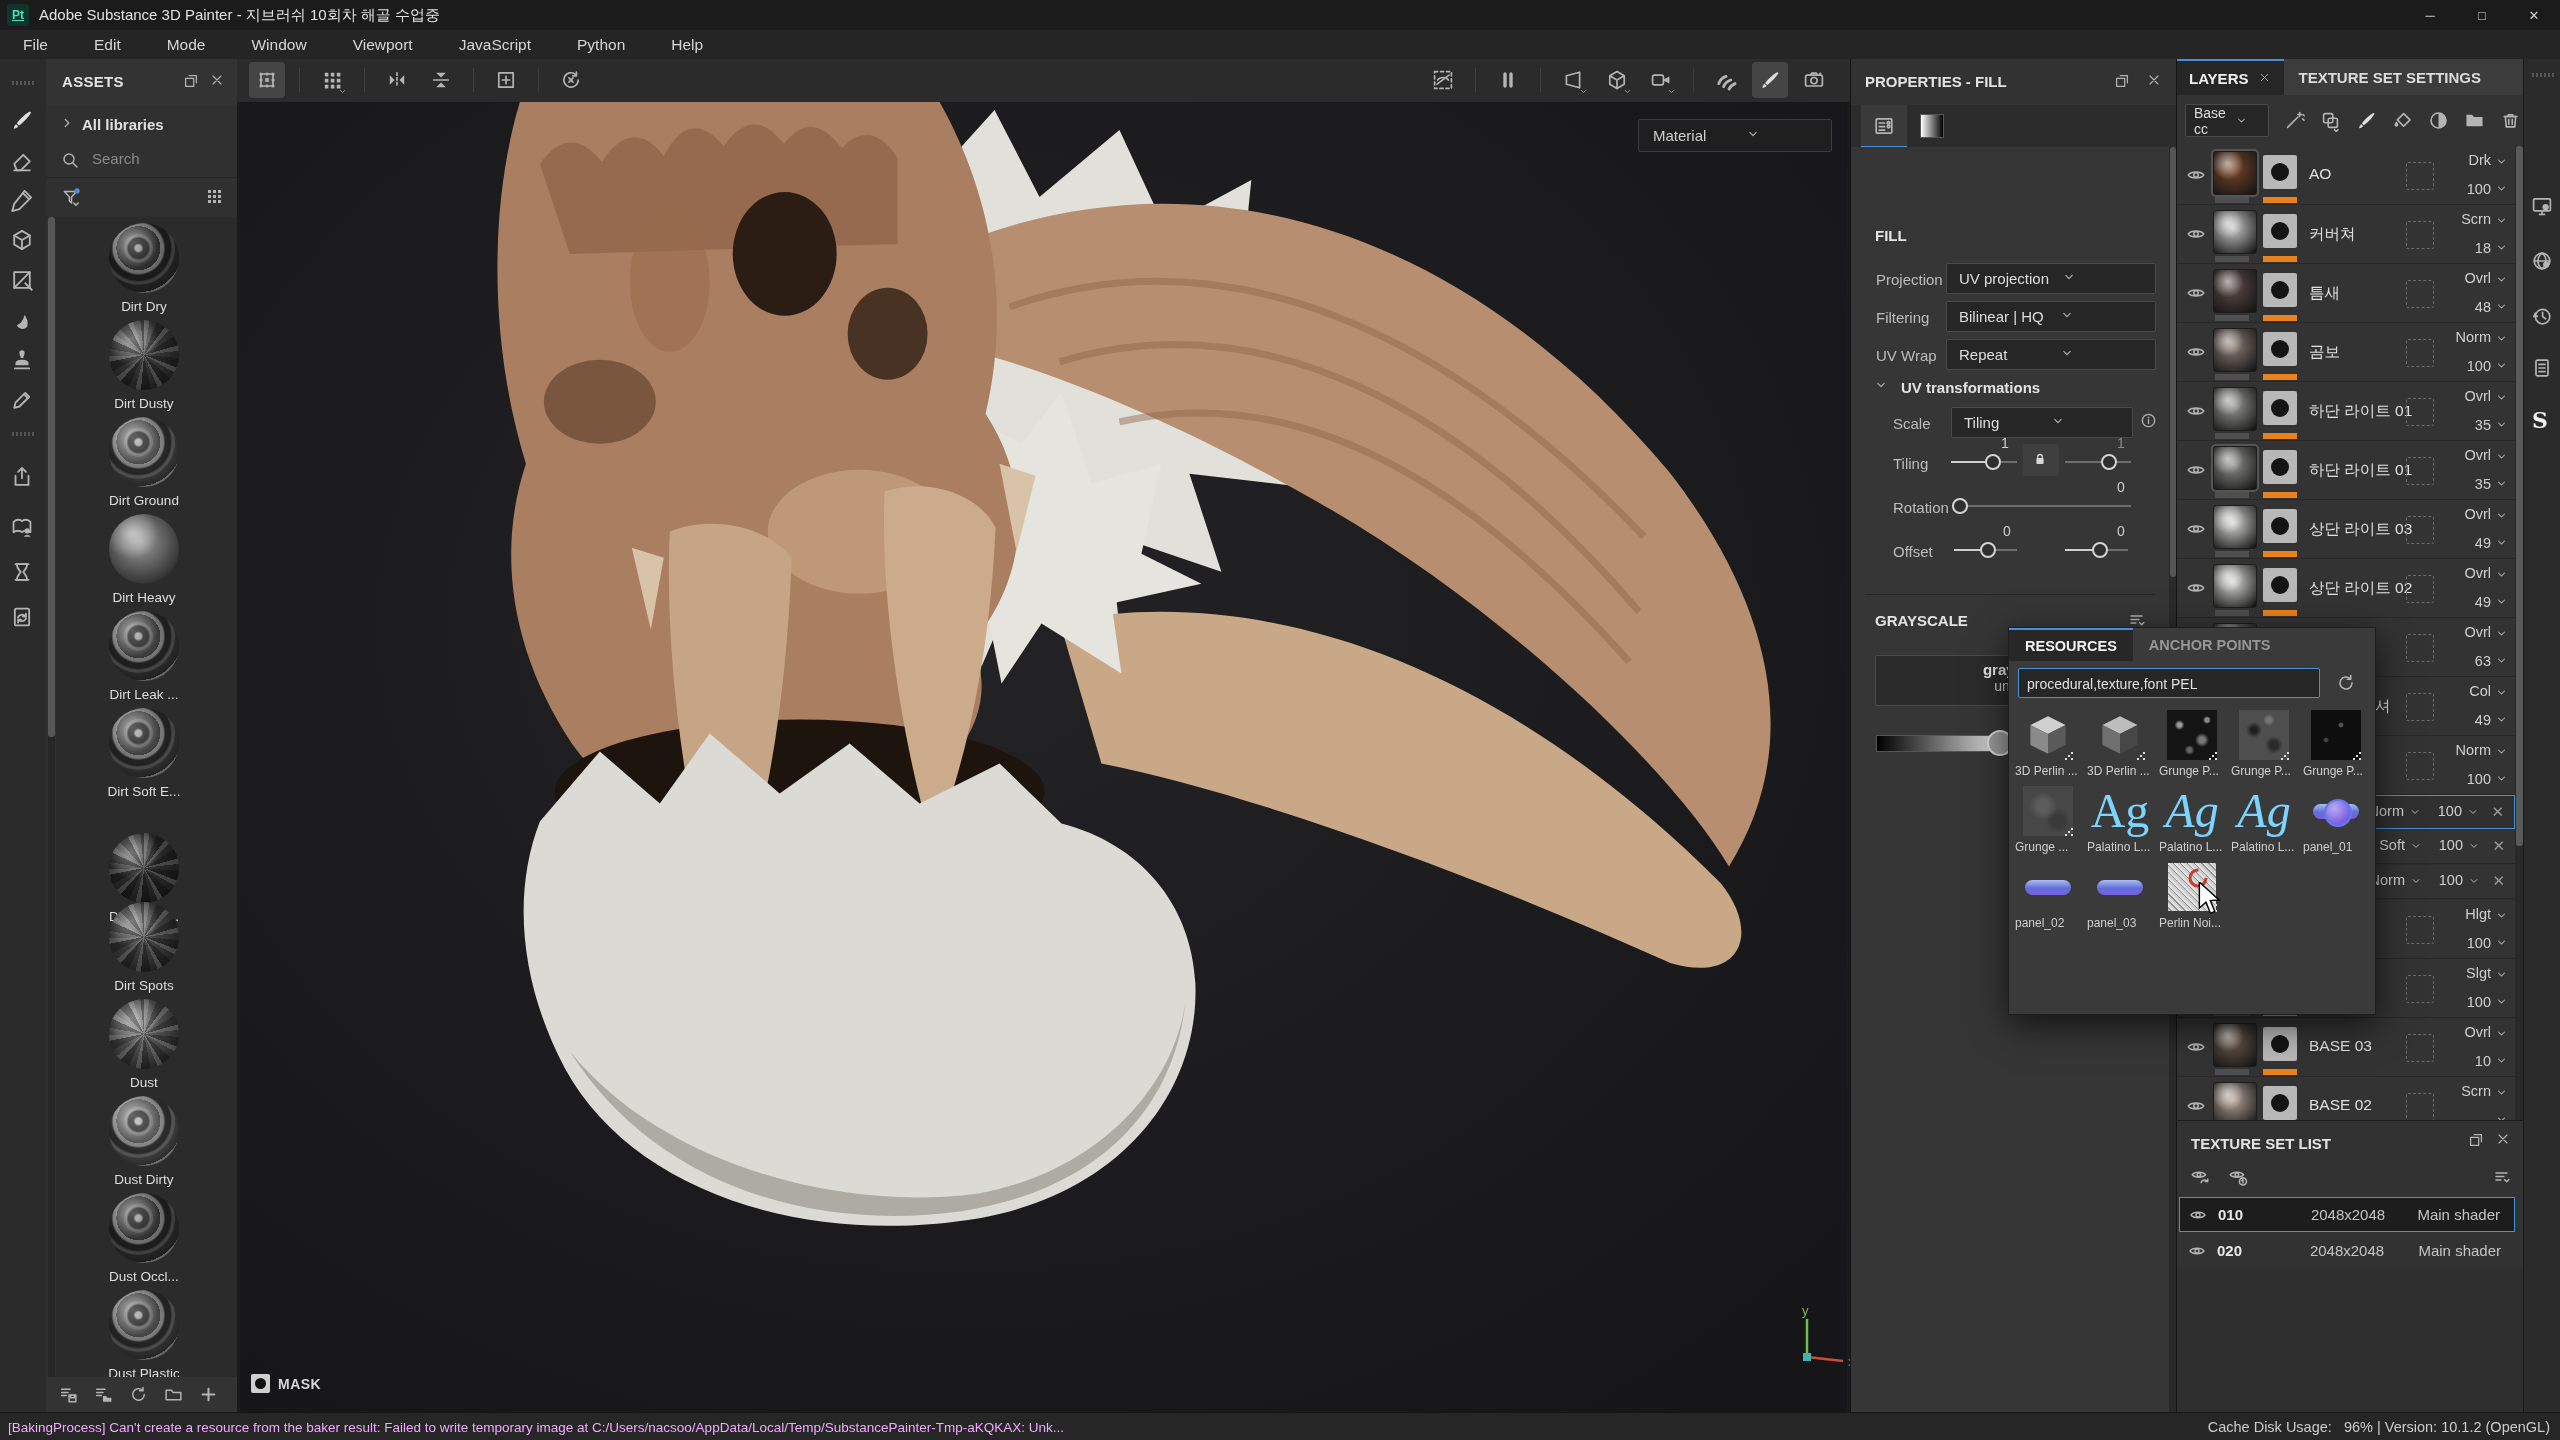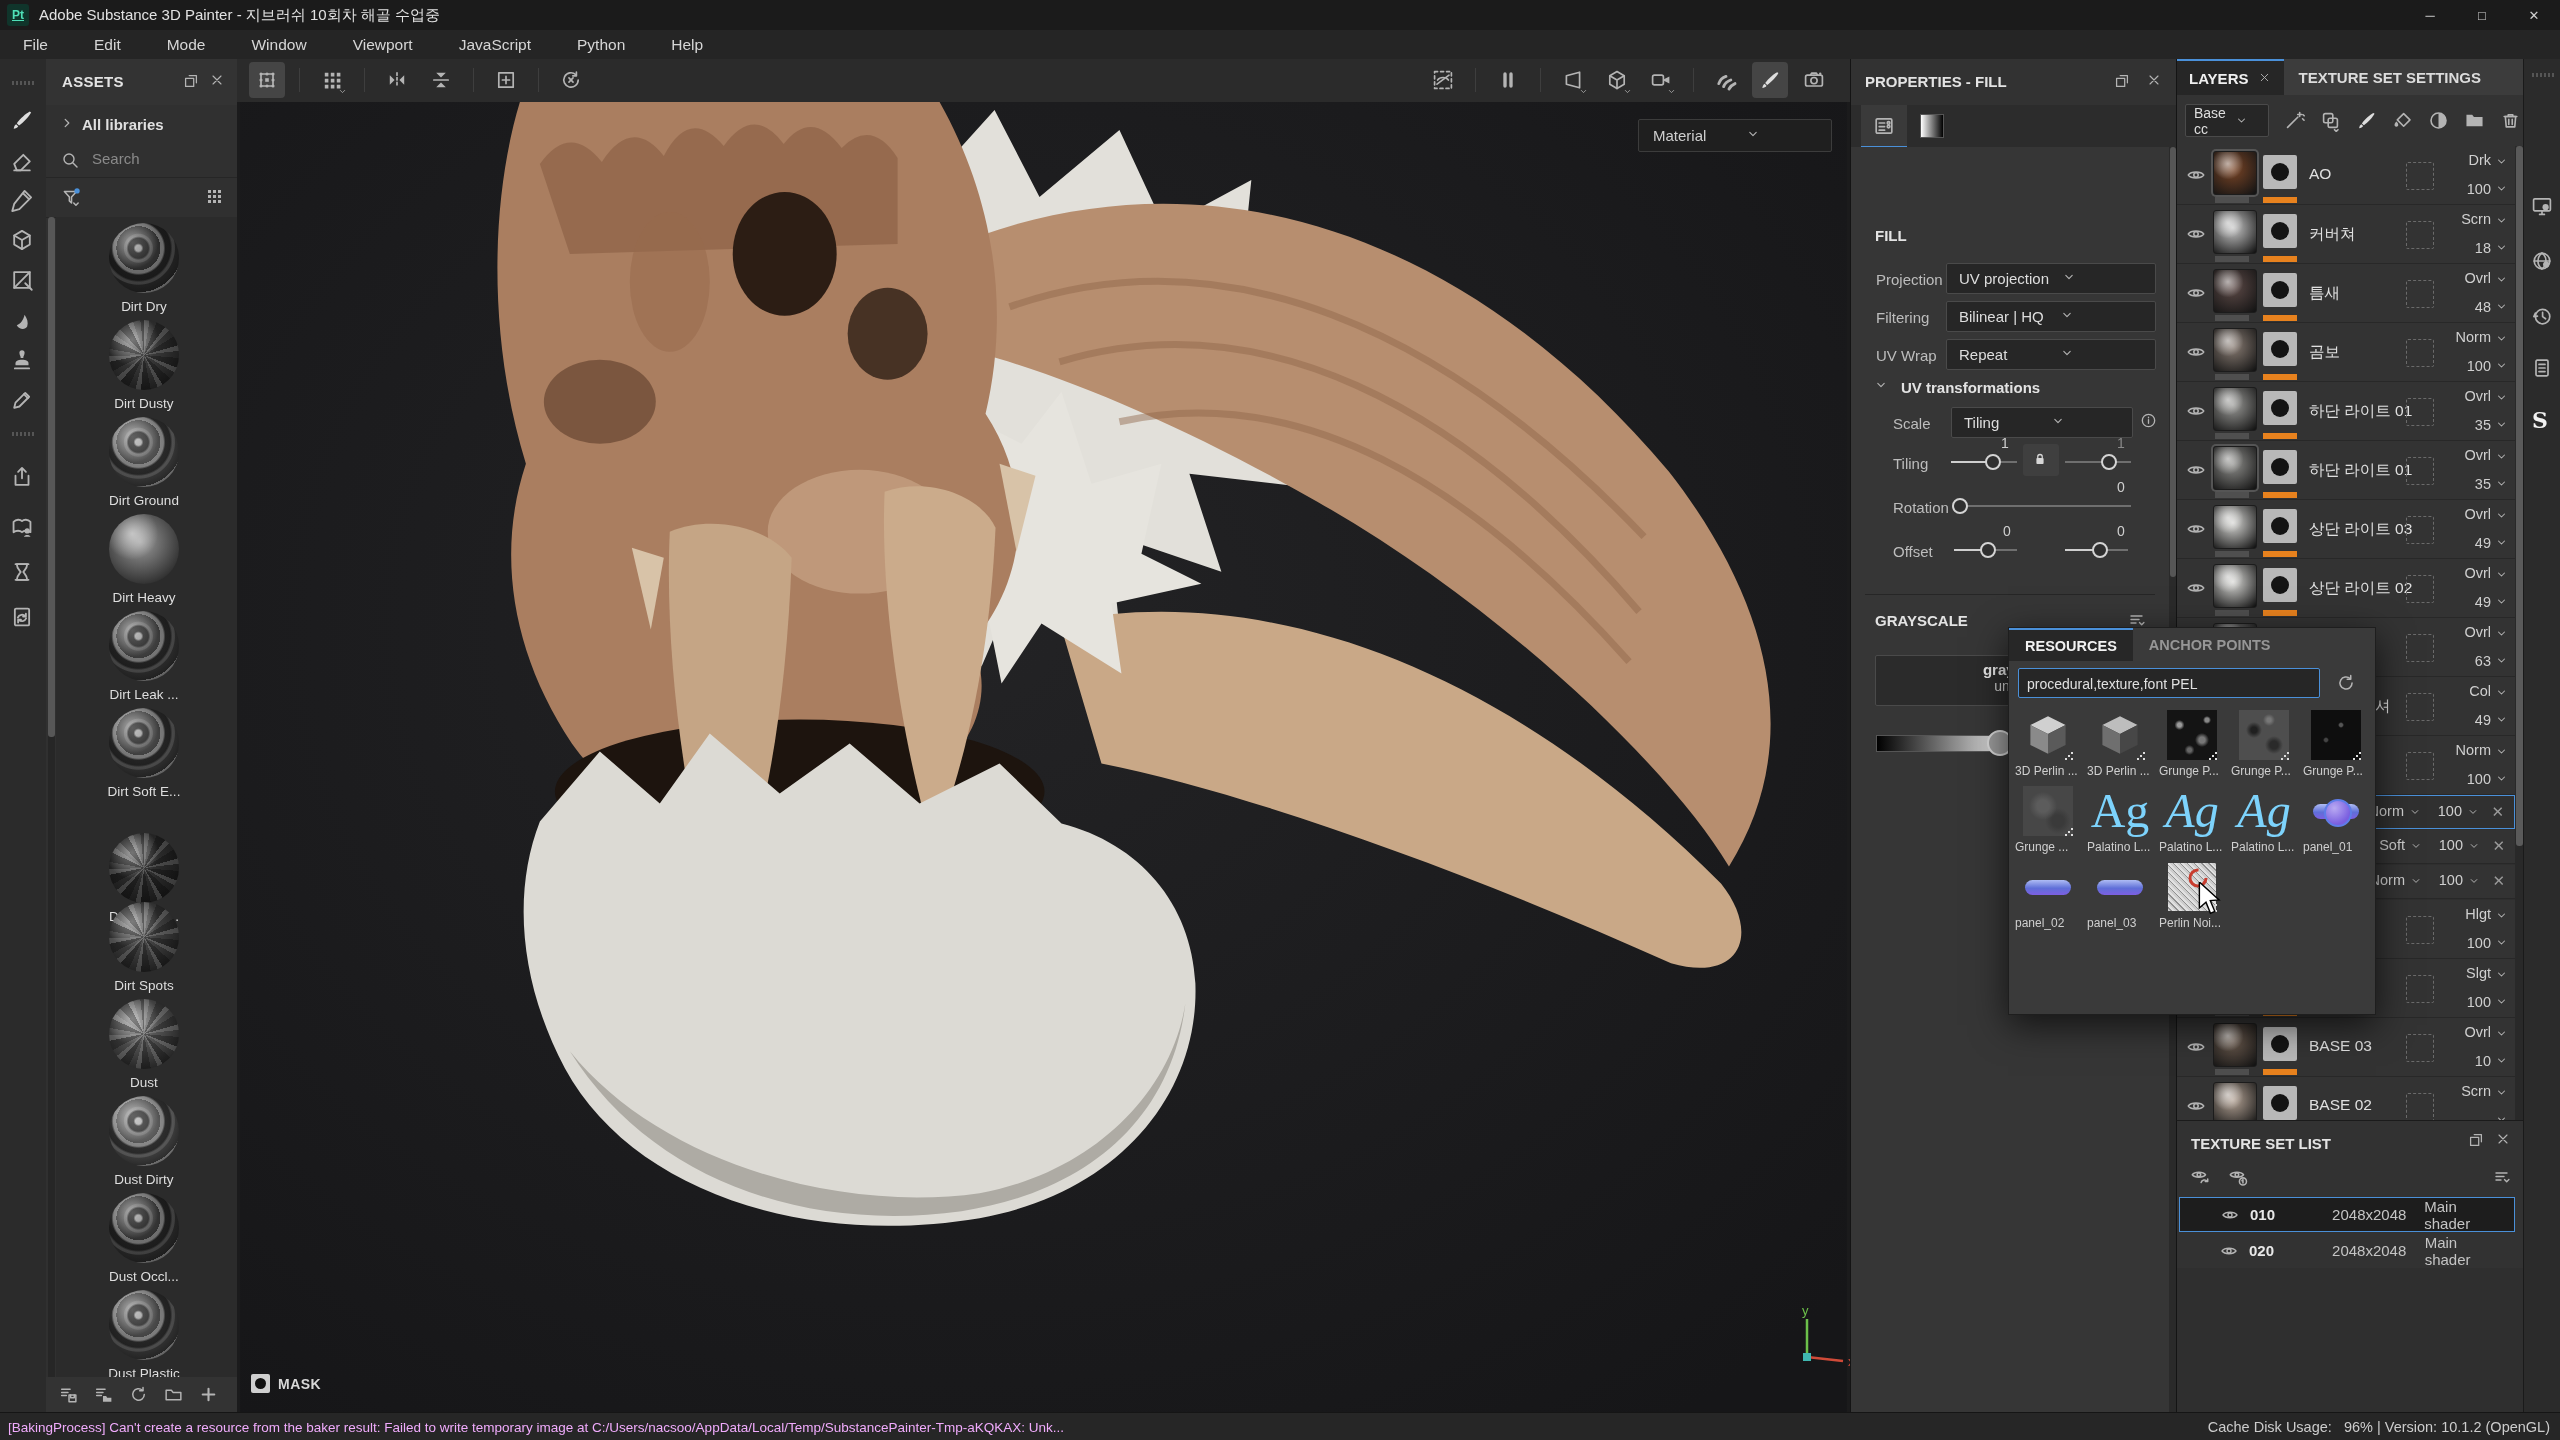--- a/index.html
+++ b/index.html
@@ -111,21 +111,21 @@
   .erow .eb{position:absolute;right:110px;top:7px;font-size:14.5px;color:#cfcfcf;}
   .erow .ec1{position:absolute;right:92px;top:9px;}
   .erow .eo{position:absolute;right:52px;top:7px;font-size:14.5px;color:#cfcfcf;}
   .erow .ec2{position:absolute;right:34px;top:9px;}
   .erow .ex{position:absolute;right:10px;top:7px;color:#9a9a9a;font-size:15px;}
   #lscroll{position:absolute;left:338px;top:87px;width:9px;height:974px;background:#292929;}
   #lscroll .th{position:absolute;left:1px;width:7px;top:0;height:700px;background:#5a5a5a;border-radius:3px;}
   
   #tsl{left:2176px;top:1120px;width:347px;height:147px;background:#323232;border-left:1px solid #141414;border-top:1px solid #1b1b1b;}
   #tsltools{position:absolute;left:0;top:38px;width:347px;height:36px;display:flex;align-items:center;gap:16px;padding-left:12px;box-sizing:border-box;}
-  .tslrow{position:absolute;left:2px;width:336px;height:35px;display:flex;align-items:center;box-sizing:border-box;padding-left:32px;}
+  .tslrow{position:absolute;left:2px;width:336px;height:35px;display:flex;align-items:center;box-sizing:border-box;}
   .tslrow.sel{background:#1d1d1d;border:1px solid #4a90d9;}
   .tslrow .nm{margin-left:10px;font-weight:bold;color:#e8e8e8;font-size:15px;width:70px;}
   .tslrow .rs{color:#c4c4c4;font-size:15px;width:120px;text-align:center;}
   .tslrow .sh{color:#c4c4c4;font-size:15px;margin-left:auto;margin-right:14px;}
   
   #rightstrip{left:2523px;top:59px;width:37px;height:1353px;background:#2b2b2b;border-left:1px solid #1a1a1a;}
   .rsic{position:absolute;left:6px;width:25px;height:25px;}
   #slogo{position:absolute;left:8px;top:348px;font-weight:bold;font-size:22px;color:#f2f2f2;font-family:"DejaVu Serif",serif;}
   
   #statusbar{left:0;top:1412px;width:2560px;height:28px;background:#262626;border-top:1px solid #151515;display:flex;align-items:center;}

